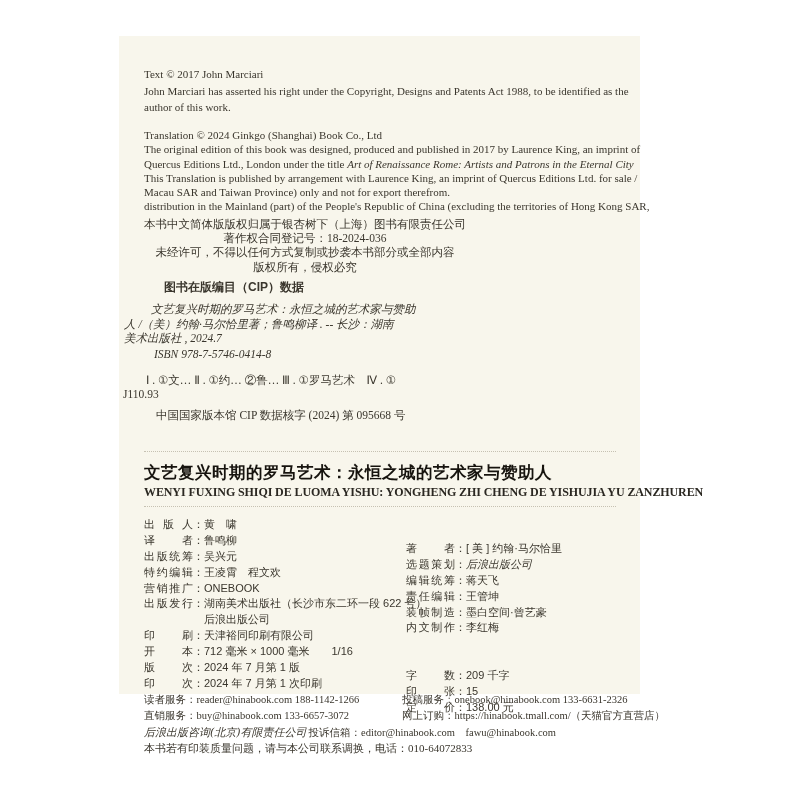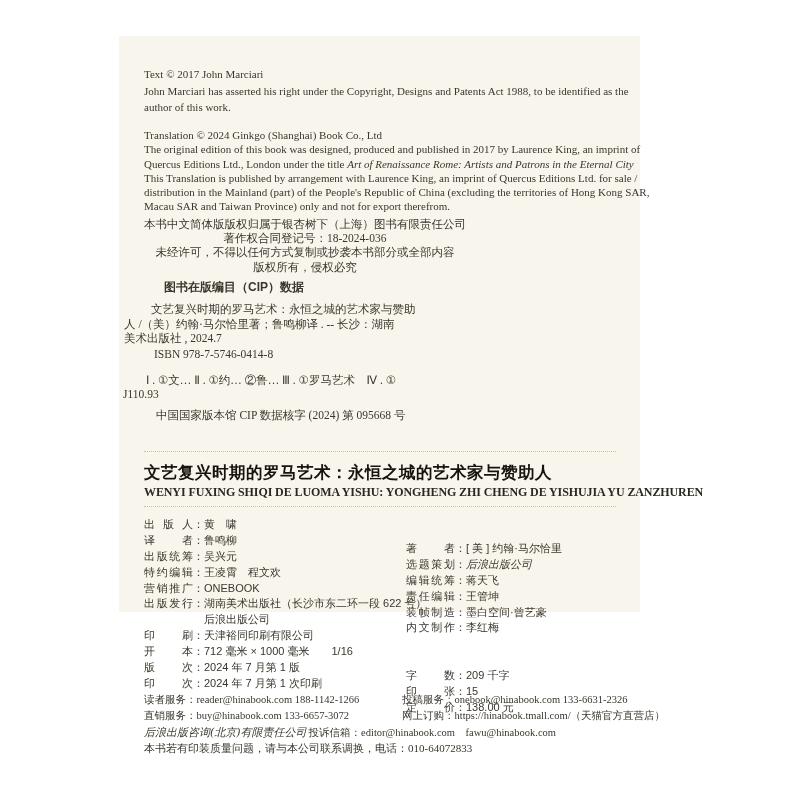--- a/index.html
+++ b/index.html
@@ -4,37 +4,37 @@
 <style>
   html,body { margin:0; padding:0; }
   body {
     width:800px; height:800px; position:relative;
     background:#ffffff;
     font-family:"Liberation Serif", serif;
     color:#3a362d;
     -webkit-font-smoothing:antialiased;
   }
   .page {
-    position:absolute; left:119px; top:36px; width:521px; height:576px;
+    position:absolute; left:119px; top:36px; width:521px; height:658px;
     background:#f8f6ec;
   }
   .abs { position:absolute; }
 
   
   .en-block { left:25px; font-size:11px; line-height:16.5px; white-space:nowrap; }
   .en-block.b2 { line-height:14.3px; }
   .italic { font-style:italic; }
 
   
   .cn-rights { left:25px; top:181px; font-size:11.5px; line-height:14.2px; white-space:nowrap;text-align:center; }
 
   
   .cip-header { left:45px; top:243px; font-size:12px; font-weight:bold;
                 font-family:"Liberation Sans", sans-serif; }
-  .cip-body { left:5px; top:266px; font-size:11.5px; line-height:14.6px; white-space:nowrap; }
+  .cip-body { left:5px; top:266px; font-size:11.5px; line-height:14.6px; white-space:nowrap;font-style:italic; }
   .cip-line1 { padding-left:27px; }
   .cip-isbn  { padding-left:30px; margin-top:1px; }
   .cip-class { left:27px; top:337px; font-size:11.5px; white-space:nowrap; }
   .cip-code  { left:4px;  top:352px; font-size:11.5px; }
   .cip-record{ left:37px; top:372px; font-size:11.5px; white-space:nowrap; }
 
   
   .rule { left:25px; width:472px; height:0; border-top:1px dotted #c6c1b2; }
   .rule1 { top:415px; }
   .rule2 { top:470px; }
@@ -76,22 +76,22 @@
     <div>Text © 2017 John Marciari</div>
     <div>John Marciari has asserted his right under the Copyright, Designs and Patents Act 1988, to be identified as the</div>
     <div>author of this work.</div>
   </div>
 
   <div class="abs en-block b2" style="top:92px">
     <div>Translation © 2024 Ginkgo (Shanghai) Book Co., Ltd</div>
     <div>The original edition of this book was designed, produced and published in 2017 by Laurence King, an imprint of</div>
     <div><span>Quercus Editions Ltd., London under the title </span><span class="italic">Art of Renaissance Rome: Artists and Patrons in the Eternal City</span></div>
     <div>This Translation is published by arrangement with Laurence King, an imprint of Quercus Editions Ltd. for sale /</div>
+    <div>Macau SAR and Taiwan Province) only and not for export therefrom.</div>
     <div>distribution in the Mainland (part) of the People's Republic of China (excluding the territories of Hong Kong SAR,</div>
-    <div>Macau SAR and Taiwan Province) only and not for export therefrom.</div>
   </div>
 
   <div class="abs cn-rights">
     <div>本书中文简体版版权归属于银杏树下（上海）图书有限责任公司</div>
     <div>著作权合同登记号：18-2024-036</div>
     <div>未经许可，不得以任何方式复制或抄袭本书部分或全部内容</div>
     <div>版权所有，侵权必究</div>
   </div>
 
   <div class="abs cip-header">图书在版编目（CIP）数据</div>

